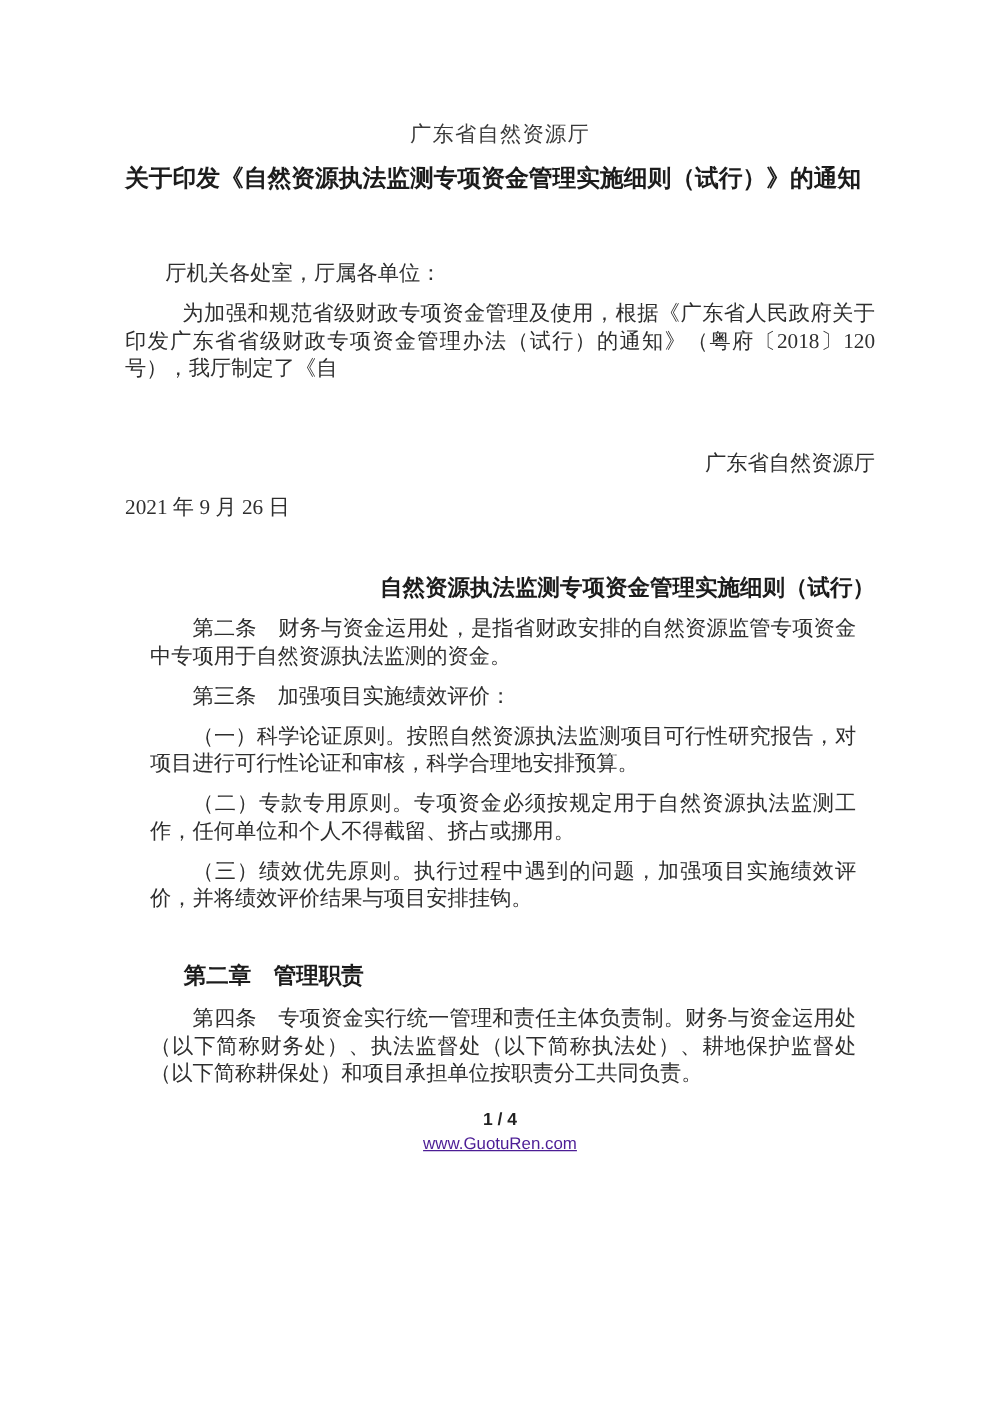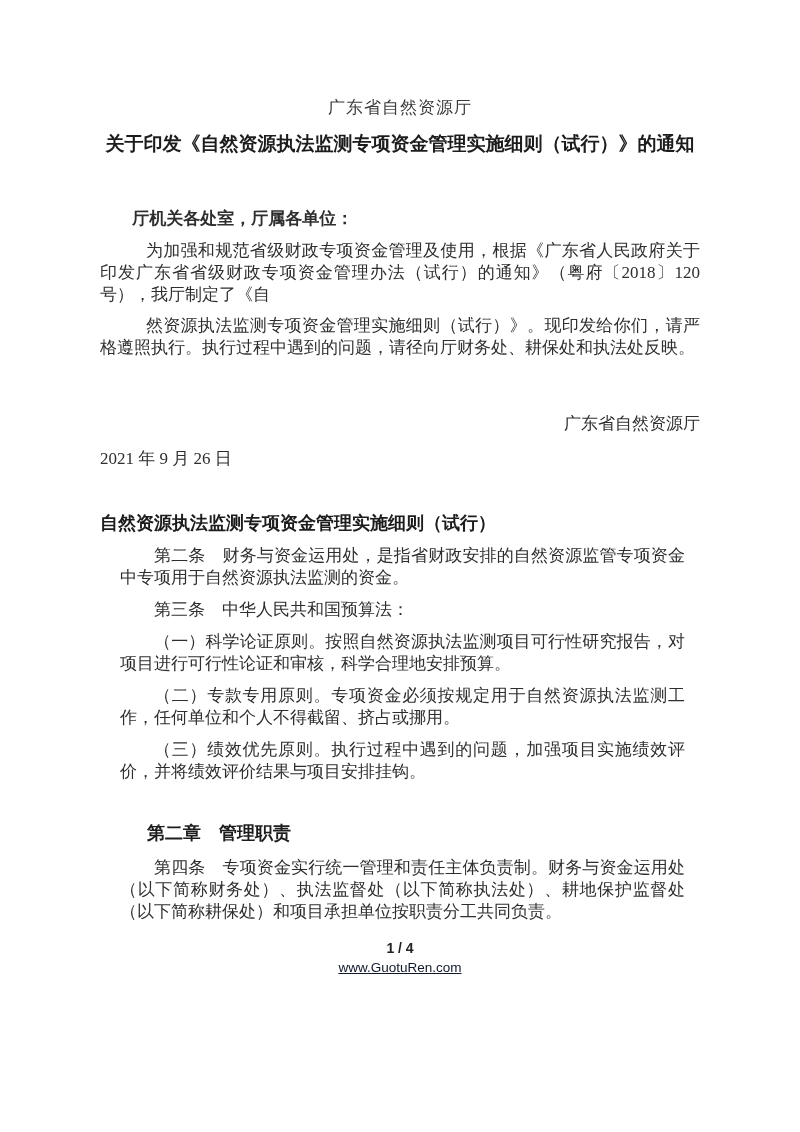--- a/index.html
+++ b/index.html
@@ -20,55 +20,54 @@
     font-size: 17px;
   }
   .doc-header {
     text-align: center;
     font-size: 17px;
     color: #3a3a3a;
     letter-spacing: 1px;
     line-height: 24px;
   }
   .notice-title {
-    text-align: center;
+    text-align: left;
     font-family: "Liberation Sans", sans-serif;
     font-weight: bold;
     font-size: 19px;
     color: #1c1c1c;
     line-height: 26px;
     margin: 11px 0 51px 0;
   }
   .notice-body p {
     line-height: 22px;
     text-align: justify;
   }
   .salutation {
     text-indent: 1.9em;
     margin: 0 0 10px 0;
-    font-weight: bold;
   }
   .para {
     margin: 9px 0;
   }
   .notice-body .para {
     text-indent: 2.7em;
   }
   .sign-org {
     text-align: right !important;
     text-indent: 0 !important;
     margin: 54px 0 0 0 !important;
   }
   .sign-date {
     text-align: left;
     text-indent: 0 !important;
     margin: 13px 0 0 0 !important;
   }
   .doc-title {
-    text-align: left;
+    text-align: right;
     font-family: Liberation Sans, sans-serif;
     font-weight: bold;
     font-size: 18px;
     color: #1c1c1c;
     line-height: 24px;
     margin: 41px 0 6px 0;
   }
   .rules {
     margin: 0 15px 0 20px;
   }
@@ -96,49 +95,48 @@
     font-weight: bold;
     font-size: 14px;
     color: #222222;
     line-height: 18px;
   }
   .footer-link {
     display: inline-block;
     margin-top: 1px;
     font-family: "Liberation Sans", sans-serif;
     font-size: 13.5px;
-    color: #0f172a;
+    color: #4c1d95;
     text-decoration: underline;
     line-height: 17px;
   }
 </style>
 </head>
 <body>
 
 <div class="page">
 
   <div class="doc-header">广东省自然资源厅</div>
 
   <h1 class="notice-title">关于印发《自然资源执法监测专项资金管理实施细则（试行）》的通知</h1>
 
   <section class="notice-body">
     <p class="salutation">厅机关各处室，厅属各单位：</p>
     <p class="para">为加强和规范省级财政专项资金管理及使用，根据《广东省人民政府关于印发广东省省级财政专项资金管理办法（试行）的通知》（粤府〔2018〕120 号），我厅制定了《自</p>
-    <p class="para">然资源执法监测专项资金管理实施细则（试行）》。现印发给你们，请严格遵照执行。执行过程中遇到的问题，请径向厅财务处、耕保处和执法处反映。</p>
     <p class="sign-org">广东省自然资源厅</p>
     <p class="sign-date">2021 年 9 月 26 日</p>
   </section>
 
   <h2 class="doc-title">自然资源执法监测专项资金管理实施细则（试行）</h2>
 
   <section class="rules">
 
 
     <p class="para">第二条　财务与资金运用处，是指省财政安排的自然资源监管专项资金中专项用于自然资源执法监测的资金。</p>
-    <p class="para">第三条　中华人民共和国预算法：</p>
+    <p class="para">第三条　加强项目实施绩效评价：</p>
     <p class="para">（一）科学论证原则。按照自然资源执法监测项目可行性研究报告，对项目进行可行性论证和审核，科学合理地安排预算。</p>
     <p class="para">（二）专款专用原则。专项资金必须按规定用于自然资源执法监测工作，任何单位和个人不得截留、挤占或挪用。</p>
     <p class="para">（三）绩效优先原则。执行过程中遇到的问题，加强项目实施绩效评价，并将绩效评价结果与项目安排挂钩。</p>
 
     <h3 class="chapter">第二章　管理职责</h3>
 
     <p class="para">第四条　专项资金实行统一管理和责任主体负责制。财务与资金运用处（以下简称财务处）、执法监督处（以下简称执法处）、耕地保护监督处（以下简称耕保处）和项目承担单位按职责分工共同负责。</p>
 
   </section>
 

